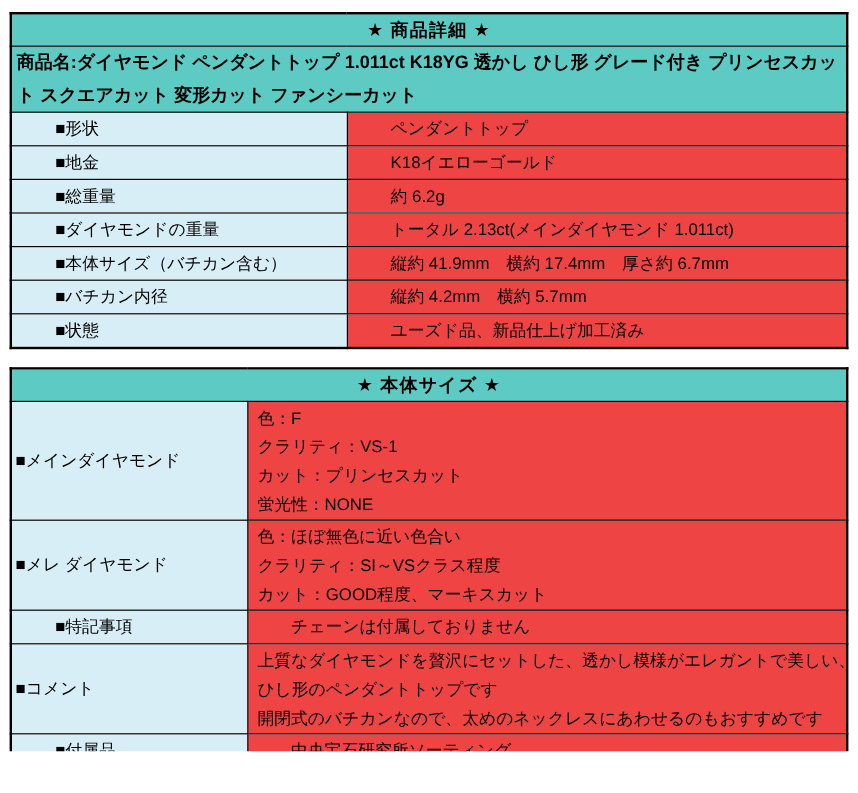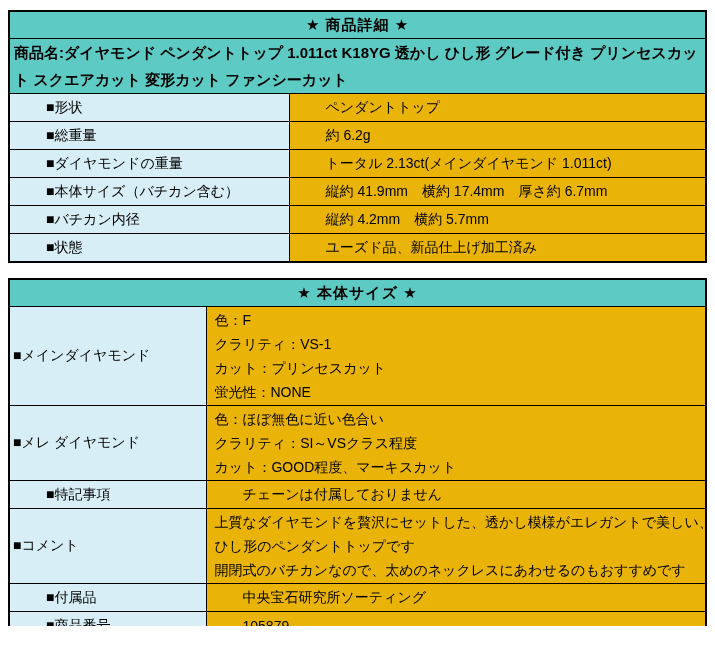--- a/index.html
+++ b/index.html
@@ -50,21 +50,21 @@
     line-height: 27px;
     padding: 0 4px;
     font-weight: bold;
   }
   td.label {
     background: #d8eef6;
     padding: 0 2px 0 3px;
     font-size: 14px;
   }
   td.value {
-    background: #eab308;
+    background: #ef4444;
     padding: 1px 4px 1px 8px;
     font-size: 14px;
   }
   tr.single td { height: 25px; padding-left: 36px; }
   .line { line-height: 24px; white-space: nowrap; }
   .pink { color: #000000; font-family: Liberation Mono, monospace; }
 </style>
 </head>
 <body>
 
@@ -78,20 +78,24 @@
     <tbody>
       <tr>
         <td class="thead" colspan="2">★ 商品詳細 ★</td>
       </tr>
       <tr>
         <td class="tname" colspan="2">商品名:ダイヤモンド ペンダントトップ 1.011ct K18YG 透かし ひし形 グレード付き プリンセスカット スクエアカット 変形カット ファンシーカット</td>
       </tr>
       <tr class="single">
         <td class="label">■形状</td>
         <td class="value">ペンダントトップ</td>
+      </tr>
+      <tr class="single">
+        <td class="label">■地金</td>
+        <td class="value">K18イエローゴールド</td>
       </tr>
       <tr class="single">
         <td class="label">■総重量</td>
         <td class="value">約 6.2g</td>
       </tr>
       <tr class="single">
         <td class="label">■ダイヤモンドの重量</td>
         <td class="value">トータル 2.13ct(メインダイヤモンド 1.011ct)</td>
       </tr>
       <tr class="single">

